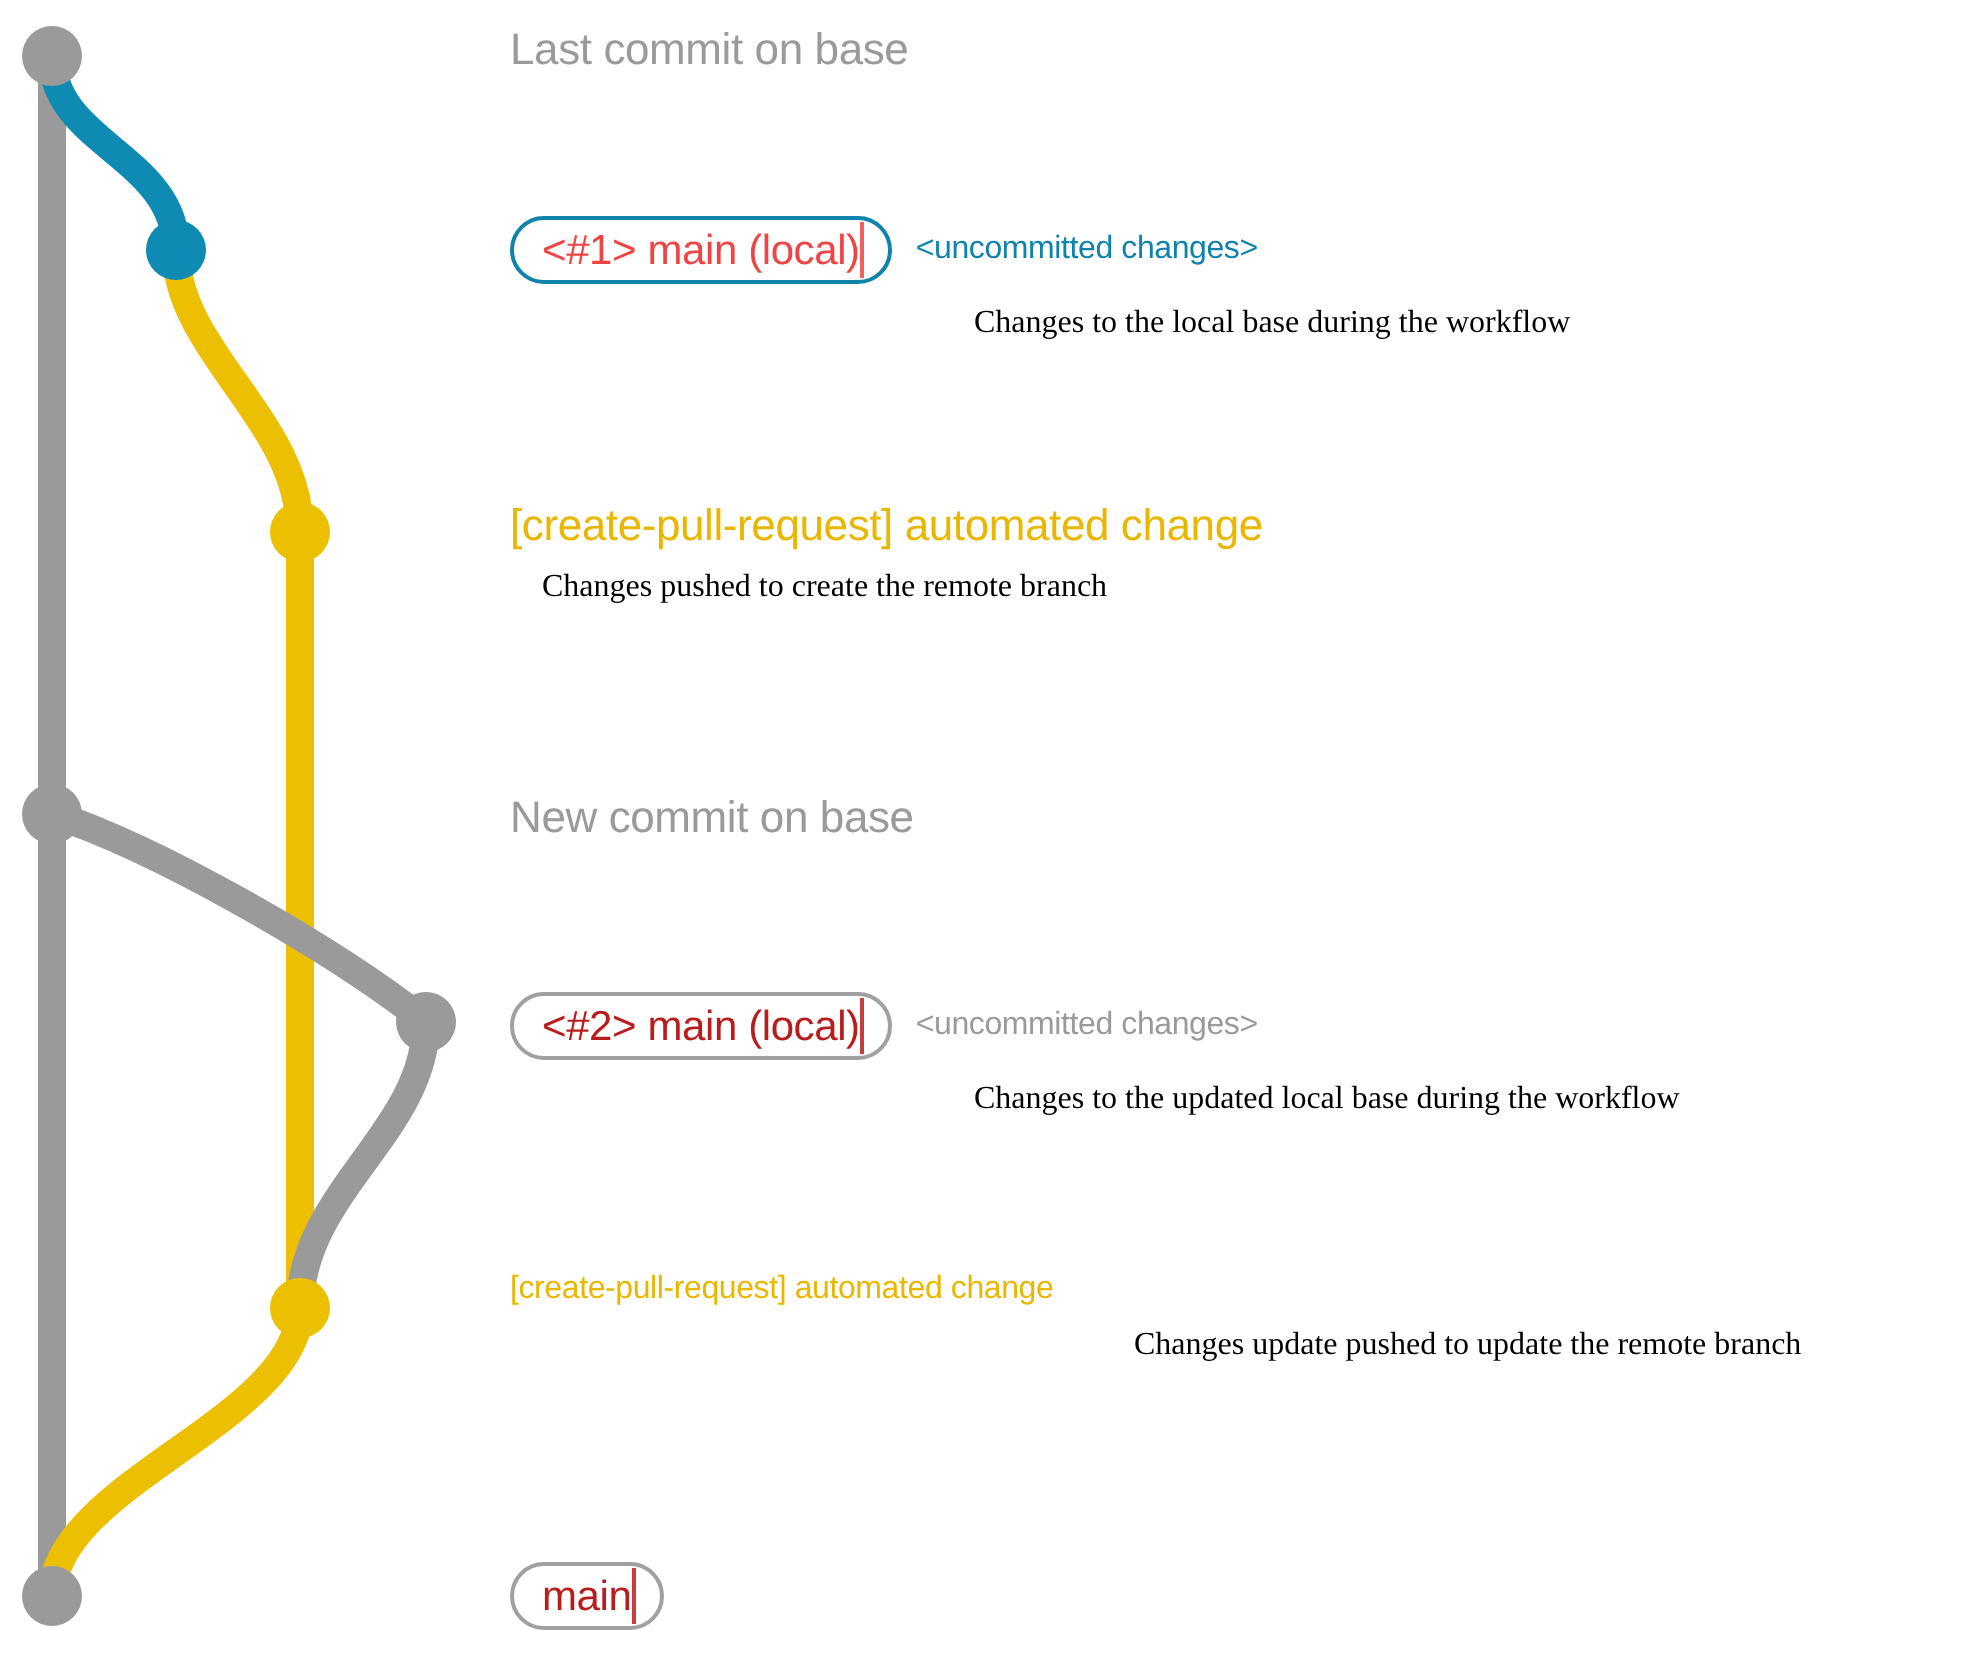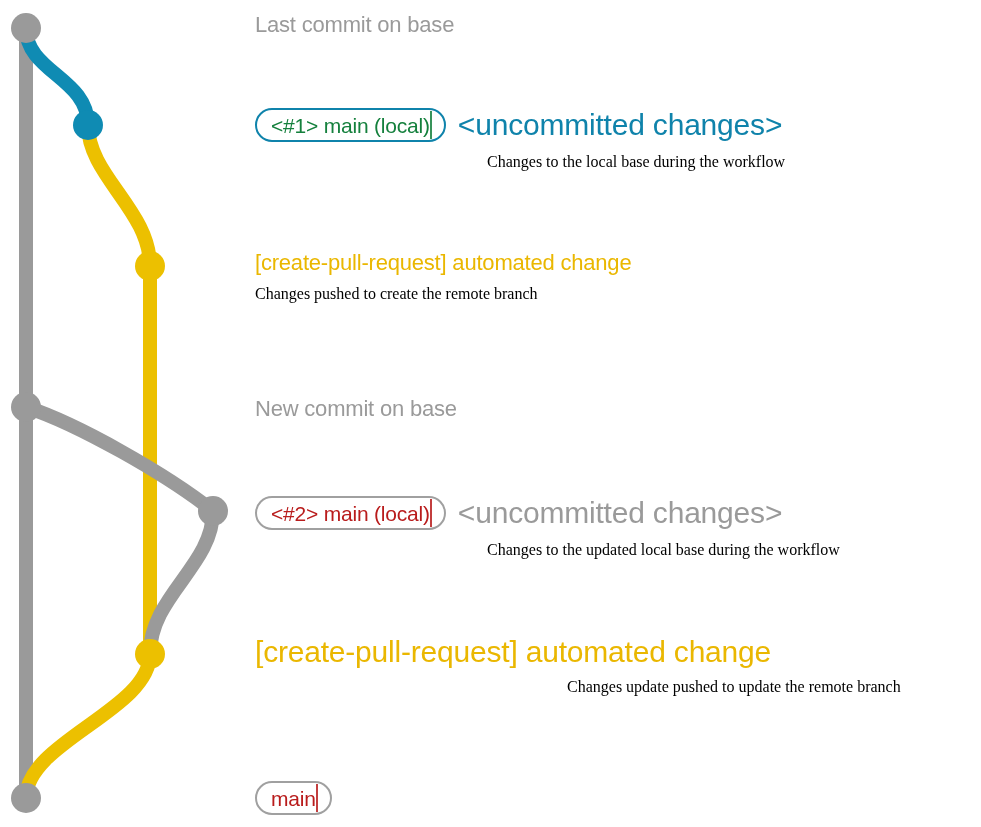--- a/index.html
+++ b/index.html
@@ -60,32 +60,32 @@
     position: absolute;
     right: 12px;
     top: 1px;
     bottom: 1px;
     width: 2px;
     background: currentColor;
     opacity: 0.85;
   }
   .ref-pill.pill-blue {
     border-color: #0f83ab;
-    color: #15803d;
+    color: #ef4444;
   }
   .ref-pill.pill-gray {
     border-color: #a0a0a0;
     color: #b91c1c;
   }
   .ref-pill.pill-yellow {
     border-color: #ecb800;
     color: #eab700;
   }
   .subject {
-    font-size: 30px;
+    font-size: 16px;
     line-height: 1;
     letter-spacing: -0.2px;
     white-space: nowrap;
   }
   .subject.c-blue { color: #0f83ab; }
   .subject.c-gray { color: #9a9a9a; }
   .subject.c-yellow { color: #eab700; }
   .note {
     font-family: "Liberation Serif", serif;
     font-size: 16px;
@@ -154,21 +154,21 @@
             <span>&lt;#1&gt; main (local)</span>
           </span>
           <span class="subject c-blue">&lt;uncommitted changes&gt;</span>
         </div>
         <div class="note" style="margin-left: 232px;">Changes to the local base during the workflow</div>
       </div>
       <div class="row" style="left: 255px; top: 252px;">
         <div class="row-main">
           <span class="plain-caption" style="color: rgb(234, 183, 0);">[create-pull-request] automated change</span>
         </div>
-        <div class="note" style="">Changes pushed to create the remote branch</div>
+        <div class="note" style="margin-left: 16px;">Changes pushed to create the remote branch</div>
       </div>
       <div class="row" style="left: 255px; top: 398px;">
         <div class="row-main">
           <span class="plain-caption" style="color: rgb(154, 154, 154);">New commit on base</span>
         </div>
       </div>
       <div class="row" style="left: 255px; top: 496px;">
         <div class="row-main">
           <span class="ref-pill pill-gray">
             <span>&lt;#2&gt; main (local)</span>

